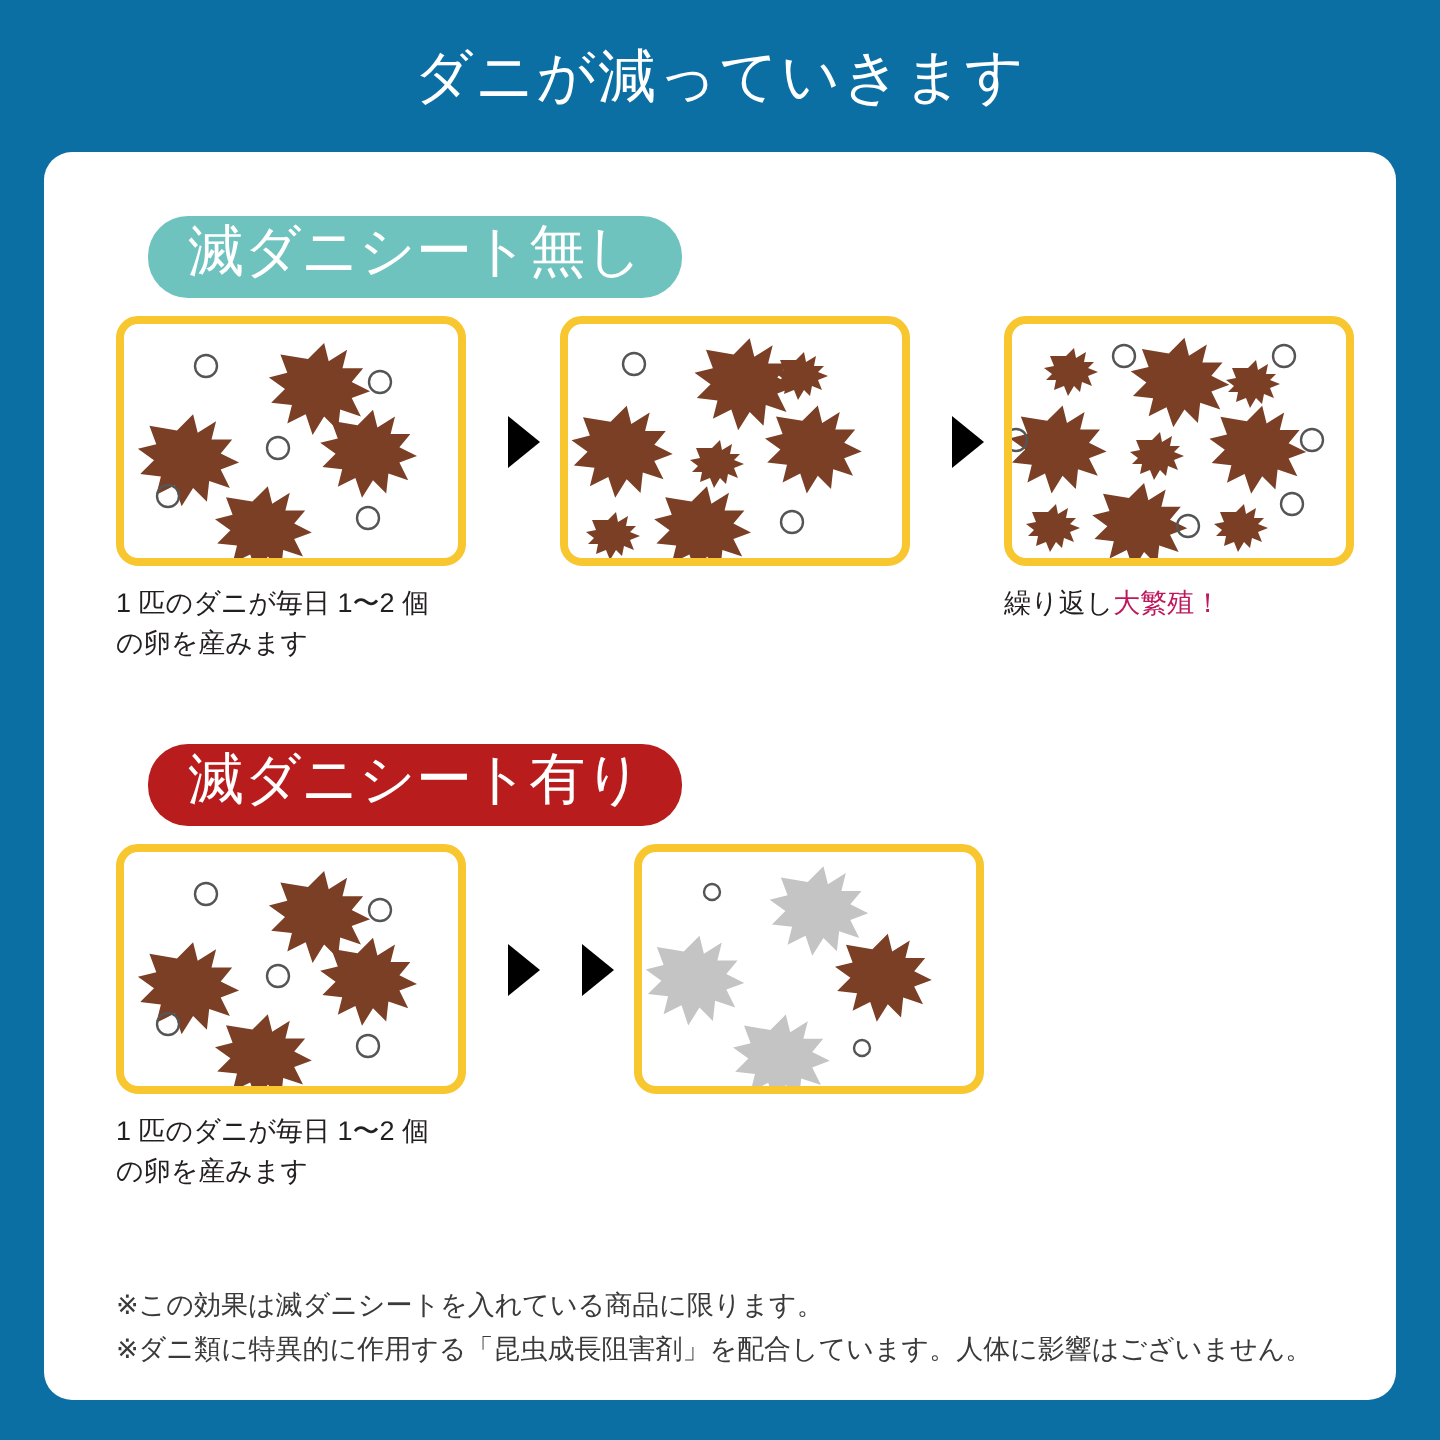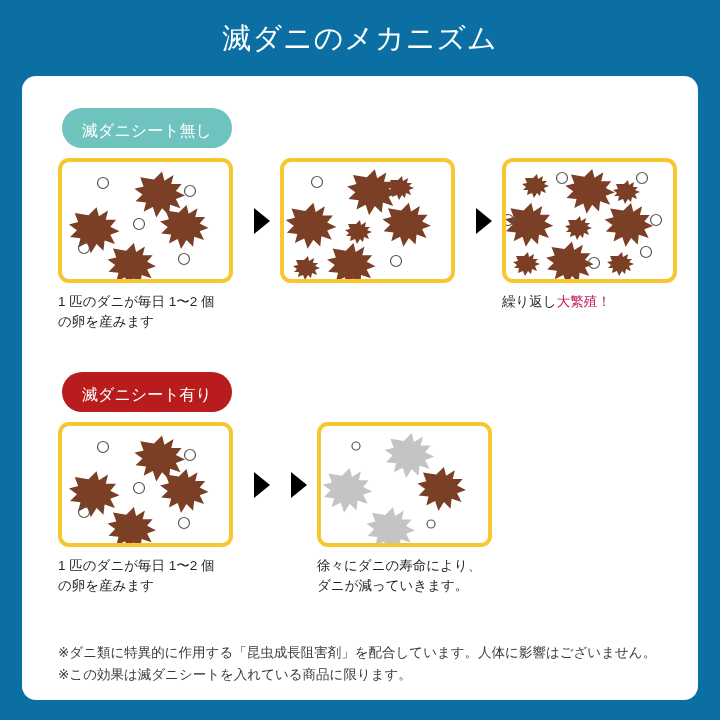--- a/index.html
+++ b/index.html
@@ -38,24 +38,24 @@
     border-radius: 14px;
     box-sizing: border-box;
   }
   .section {
     position: absolute;
     left: 0;
     width: 676px;
   }
   .badge {
     position: absolute;
-    left: 40px;
+    left: 52px;
     color: #ffffff;
-    font-size: 16px;
-    padding: 15px 20px 9px 20px;
+    font-size: 28px;
+    padding: 4px 20px 9px 20px;
     border-radius: 20px;
     line-height: 1;
     white-space: nowrap;
   }
   .badge.teal { background: #6fc3bf; }
   .badge.orange { background: #b91c1c; }
 
   .panels {
     position: absolute;
     left: 36px;
@@ -102,21 +102,21 @@
     font-size: 13.5px;
     line-height: 1.62;
     color: #3a3a3a;
   }
   .fn-line { white-space: nowrap; }
 </style>
 </head>
 <body>
 
 <div id="page-title">
-  <span>滅ダニのメカニズム</span>
+  <span>ダニが減っていきます</span>
 </div>
 
 <div id="card">
 
   <div class="section" style="top:32px;">
     <div class="badge teal" style="top:0;">滅ダニシート無し</div>
 
     <div class="panels" style="top:50px;">
 
       <div class="panel-col">
@@ -261,27 +261,23 @@
             </g>
             <g fill="#7b3f26">
               <path d="M112 46 l7 -7 l2 8 l8 -5 l-2 8 l9 0 l-5 6 l8 4 l-8 3 l4 8 l-9 -3 l-1 9 l-6 -6 l-5 8 l-3 -9 l-8 4 l2 -8 l-9 -1 l6 -6 l-7 -5 l8 -2 l-3 -8 z" transform="translate(-8,-2) scale(1.1)"></path>
             </g>
             <g fill="none" stroke="#555555" stroke-width="1.2">
               <circle cx="35" cy="20" r="4"></circle>
               <circle cx="110" cy="98" r="4"></circle>
             </g>
           </svg>
         </div>
-        <div class="caption">
-          <div>徐々にダニの寿命により、</div>
-          <div>ダニが減っていきます。</div>
-        </div>
       </div>
 
     </div>
   </div>
 
   <div id="footnotes">
+    <div class="fn-line">※この効果は滅ダニシートを入れている商品に限ります。</div>
     <div class="fn-line">※ダニ類に特異的に作用する「昆虫成長阻害剤」を配合しています。人体に影響はございません。</div>
-    <div class="fn-line">※この効果は滅ダニシートを入れている商品に限ります。</div>
   </div>
 
 </div>
 
 </body></html>

